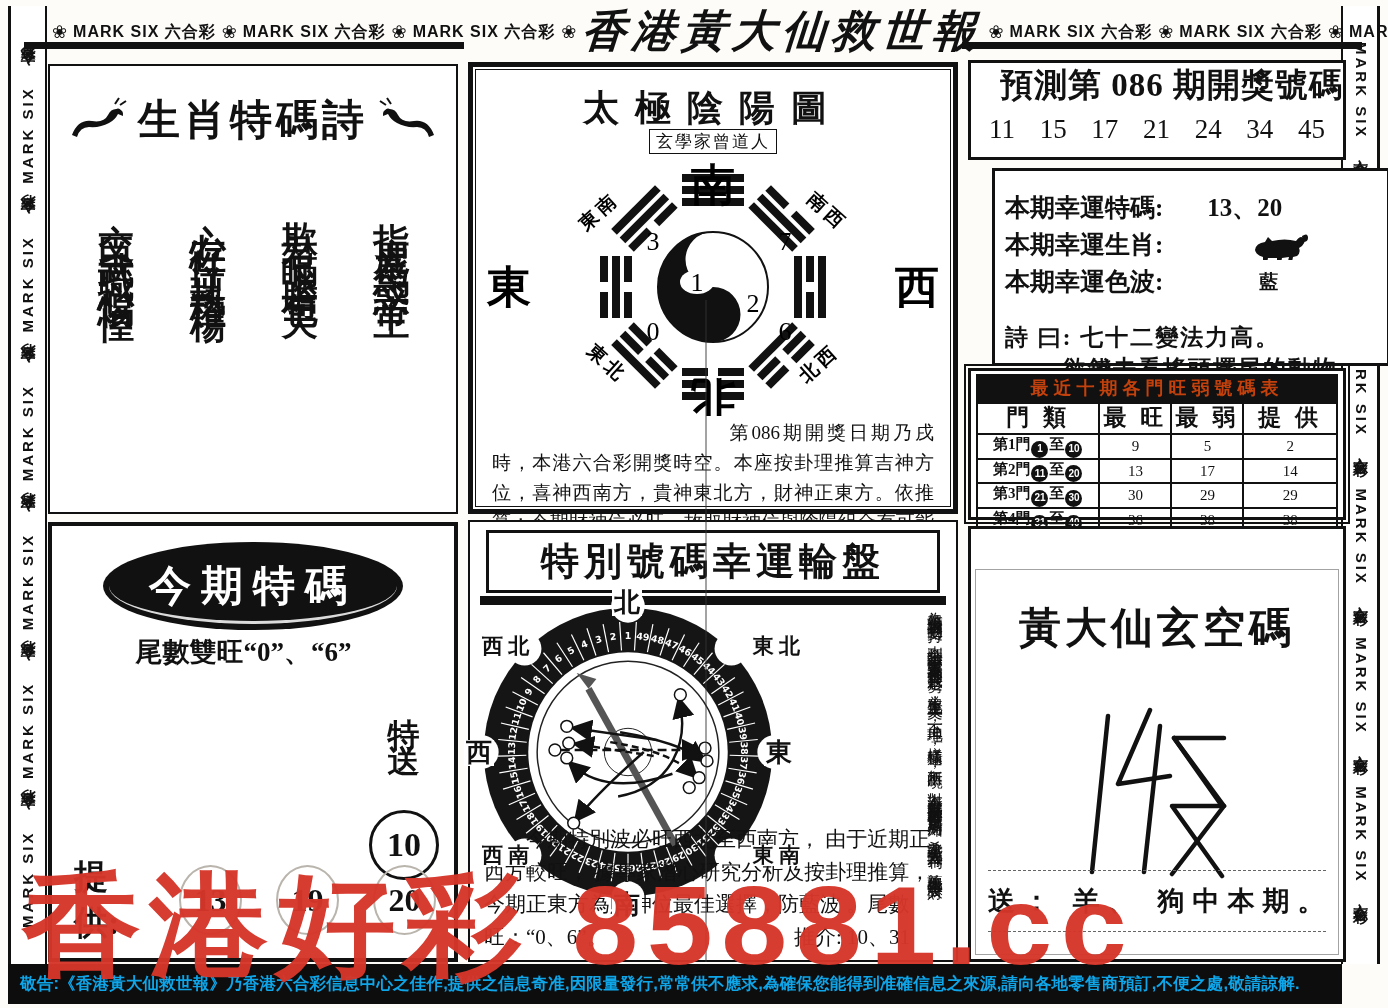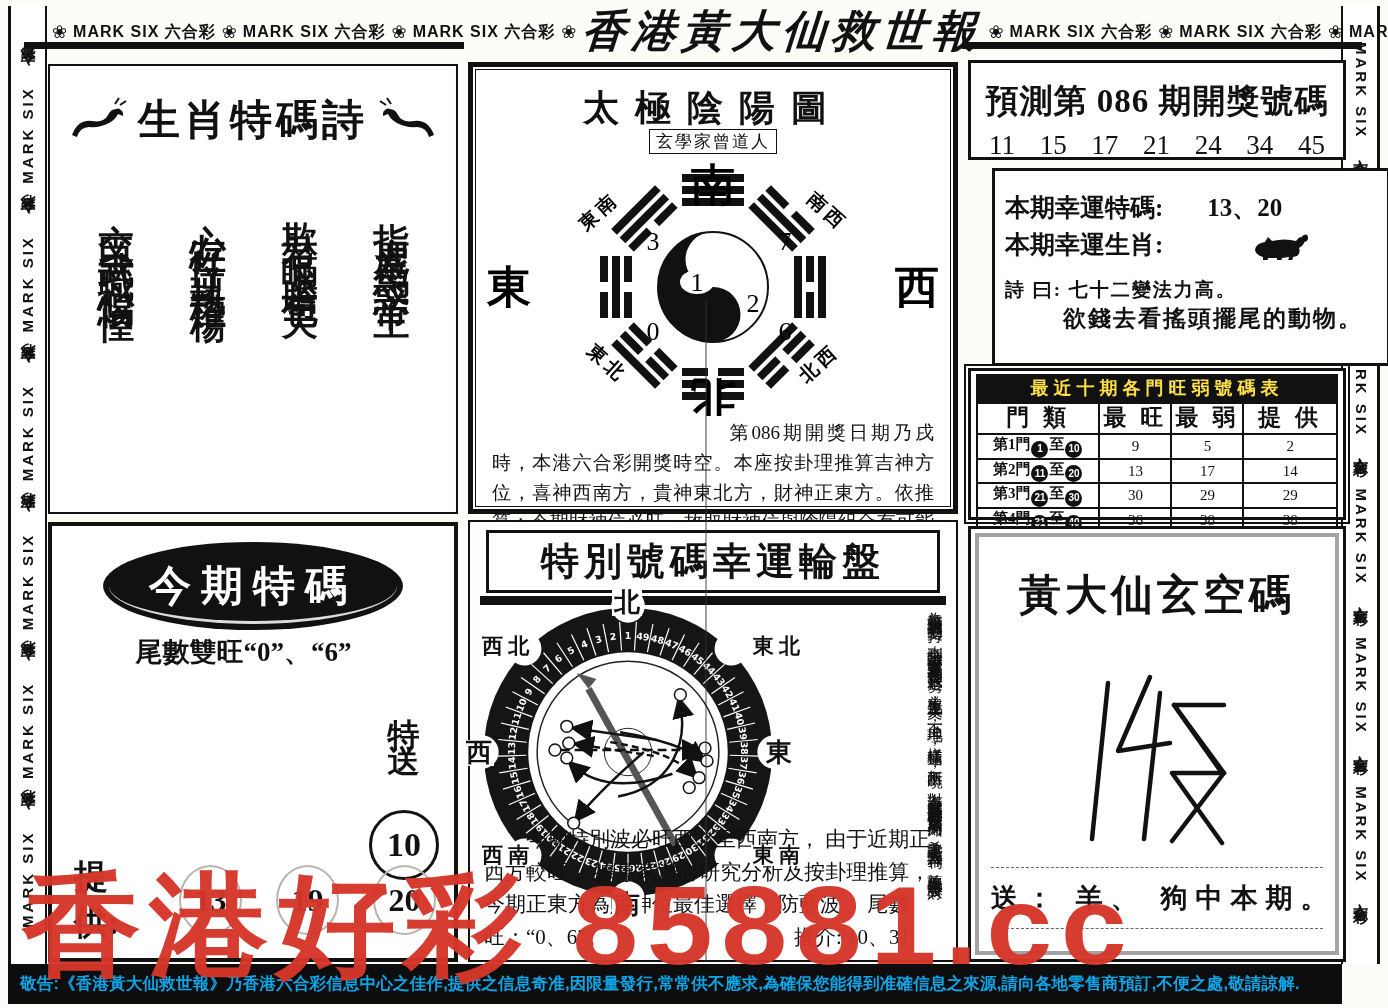--- a/index.html
+++ b/index.html
@@ -68,47 +68,47 @@
   .wd-bar{height:9px;background:#111;margin:3px 10px 0;}
   .wheelbox{position:absolute;left:0px;top:72px;width:316px;height:316px;}
   .dirlab{position:absolute;font-weight:700;font-size:21px;background:#fff;line-height:1;white-space:nowrap;z-index:2;padding:0 2px;}
   .essay{position:absolute;right:6px;top:78px;height:336px;writing-mode:vertical-rl;font-size:15.5px;
     line-height:1.95;letter-spacing:1.5px;}
   .wd-para{position:absolute;left:14px;right:10px;bottom:6px;font-size:21px;line-height:1.55;text-indent:2em;}
   .wd-reco{text-align:right;padding-right:36px;margin-top:-32px;font-size:21px;}
 
   
   #panelE{left:968px;top:60px;width:378px;height:100px;border-width:3px;}
-  .pe-title{text-align:center;font-size:33px;font-weight:700;letter-spacing:1px;margin-top:16px;white-space:nowrap;}
+  .pe-title{text-align:right;font-size:33px;font-weight:700;letter-spacing:1px;margin-top:0;white-space:nowrap;}
   .pe-nums{display:flex;justify-content:space-between;padding:6px 18px 0;font-size:27px;}
 
   
   #panelF{left:992px;top:168px;width:398px;height:198px;border-width:3px;padding:16px 10px;}
   .lrow{display:flex;align-items:center;font-size:25px;font-weight:700;margin:4px 0;}
   .lrow .val{margin-left:44px;}
   .lrow .wave{margin-left:96px;font-size:19px;}
   .lrow .tig{margin-left:86px;}
-  .lpoem{font-size:19px;font-weight:700;margin-top:16px;letter-spacing:2px;}
+  .lpoem{font-size:23px;font-weight:700;margin-top:24px;letter-spacing:2px;}
   .lpoem2{font-size:23px;font-weight:700;margin-left:58px;letter-spacing:2px;}
 
   
   #panelG{left:968px;top:368px;width:378px;height:152px;border-width:3px;outline:2px solid #111;outline-offset:2px;}
-  .tg-title{background:#111;color:#fde047;margin:3px 5px 0;text-align:center;font-size:18px;font-weight:900;
+  .tg-title{background:#111;color:#c2410c;margin:3px 5px 0;text-align:center;font-size:18px;font-weight:900;
     letter-spacing:5px;padding:2px 0;font-family:"Liberation Sans","DejaVu Sans",sans-serif;}
   #panelG table{border-collapse:collapse;width:calc(100% - 10px);margin:0 5px;}
   #panelG th,#panelG td{border:2px solid #111;text-align:center;font-size:15px;padding:0;line-height:1.25;}
   #panelG th{font-size:23px;font-weight:700;letter-spacing:4px;}
   #panelG td.gate{font-weight:700;font-size:15px;white-space:nowrap;}
   .cnum{display:inline-flex;width:17px;height:17px;border-radius:50%;background:#111;color:#fff;font-size:10px;
     align-items:center;justify-content:center;font-weight:700;vertical-align:-3px;
     font-family:"Liberation Sans","DejaVu Sans",sans-serif;margin:0 1px;}
 
   
   #panelH{left:968px;top:526px;width:378px;height:436px;border-width:3px;}
-  .ph-inner{position:absolute;inset:4px;border:4px solid #a3a3a3;}
+  .ph-inner{position:absolute;inset:4px;border:1px solid #a3a3a3;margin-top:36px;}
   .ph-title{text-align:center;margin-top:30px;font-size:42px;font-weight:900;letter-spacing:4px;white-space:nowrap;
     font-family:"Liberation Sans","DejaVu Sans",sans-serif;}
   .ph-mono{display:block;margin:48px auto 0;}
   .ph-gift{position:absolute;left:12px;right:12px;bottom:22px;border-top:1px dashed #666;border-bottom:1px dashed #666;
     text-align:center;font-size:27px;font-weight:700;letter-spacing:8px;padding:12px 0;white-space:nowrap;}
 
   
   .notice{position:absolute;left:8px;right:46px;bottom:4px;height:40px;background:#0d0d0d;color:#0ea5e9;z-index:4;
     font-family:"Liberation Sans","DejaVu Sans",sans-serif;font-weight:700;font-size:16.5px;
     display:flex;align-items:center;padding-left:12px;white-space:nowrap;letter-spacing:.2px;}
@@ -462,20 +462,24 @@
       <span>本期幸運特碼:</span>
       <span class="val">13、20</span>
     </div>
     <div class="lrow">
       <span>本期幸運生肖:</span>
       <svg class="tig" width="62" height="30" viewBox="0 0 62 30">
         <path d="M6,20 q1,-7 10,-8 l3,-5 4,4 q13,-3 24,0 q5,-7 8,-2 q2,3 -2,7 l-3,2 q2,5 -2,8 l-4,1 -1,5 -4,-1 1,-4 -7,1 -1,5 -4,0 0,-5 -9,0 -1,5 -4,0 0,-6 q-7,-2 -8,-7 z" fill="#111"></path>
         <path d="M53,6 q6,-4 6,2 q0,4 -5,4" fill="#111"></path>
       </svg>
     </div>
+    <div class="lrow">
+      <span>本期幸運色波:</span>
+      <span class="wave">藍</span>
+    </div>
     <div class="lpoem">
       <span>詩 曰:</span>
       <span>七十二變法力高。</span>
     </div>
     <div class="lpoem2">欲錢去看搖頭擺尾的動物。</div>
   </div>
 
   <div class="panel" id="panelG">
     <div class="tg-title">最近十期各門旺弱號碼表</div>
     <table>

